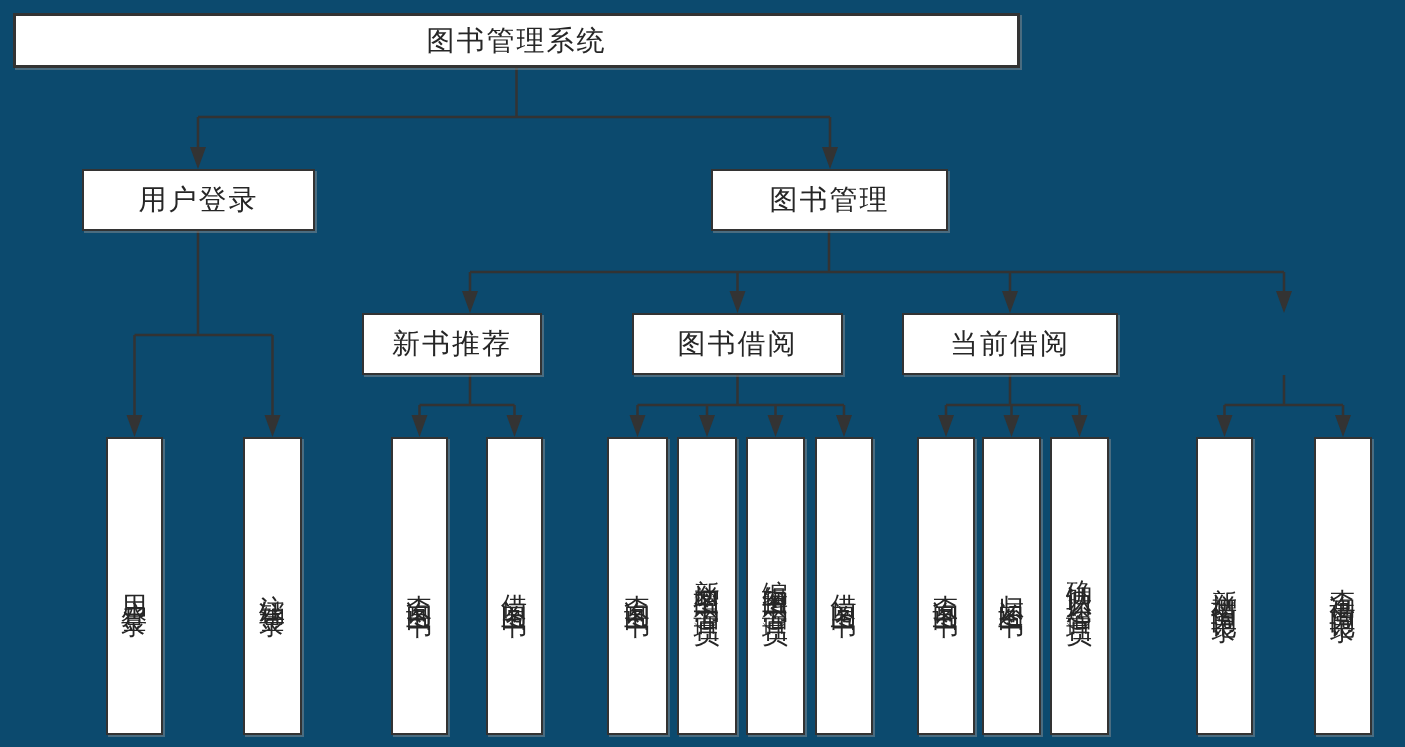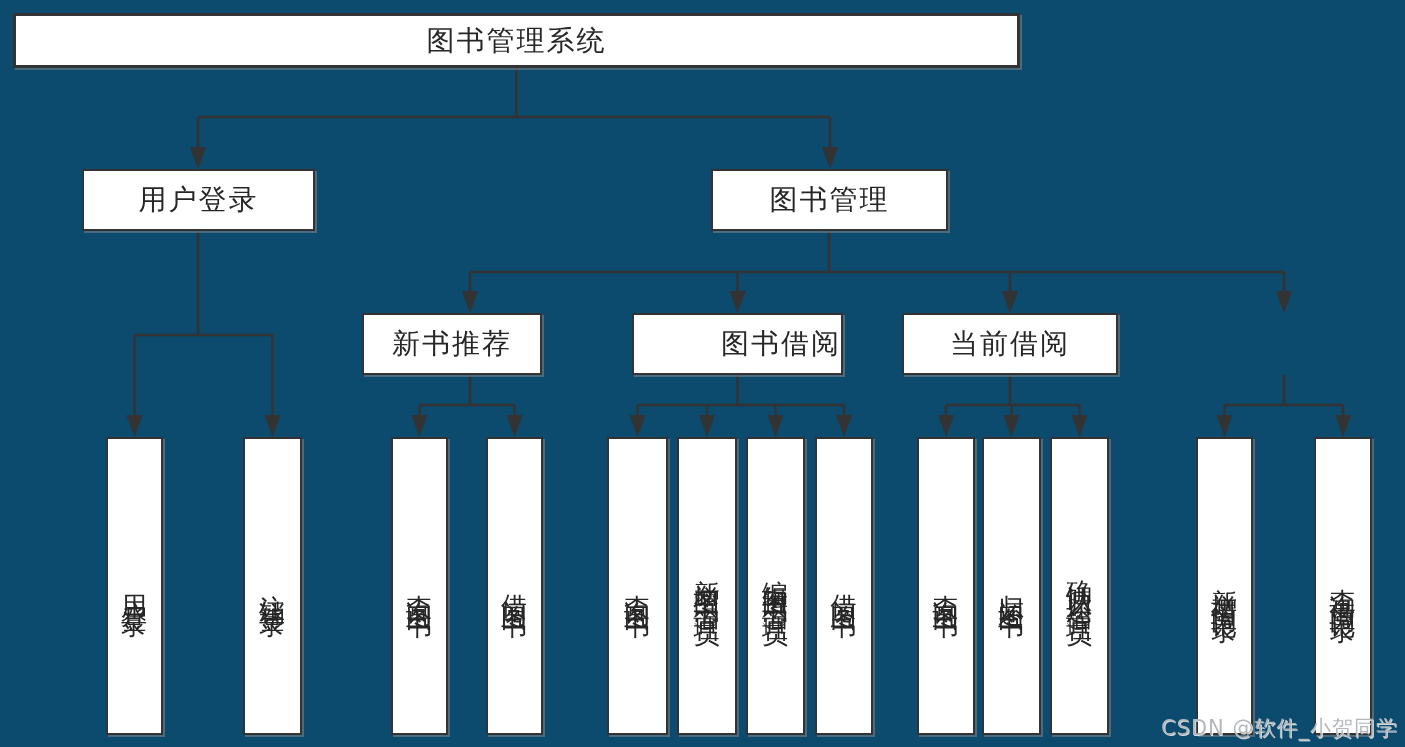--- a/index.html
+++ b/index.html
@@ -115,21 +115,21 @@
   <div class="box" style="left:82px; top:169px; width:233px; height:62px;">
     <span class="hlabel">用户登录</span>
   </div>
   <div class="box" style="left:711px; top:169px; width:237px; height:62px;">
     <span class="hlabel">图书管理</span>
   </div>
 
   <div class="box" style="left:362px; top:313px; width:180px; height:62px;">
     <span class="hlabel">新书推荐</span>
   </div>
-  <div class="box" style="left:632px; top:313px; width:211px; height:62px;justify-content:flex-end;">
+  <div class="box" style="left:632px; top:313px; width:211px; height:62px;">
     <span class="hlabel">图书借阅</span>
   </div>
   <div class="box" style="left:902px; top:313px; width:216px; height:62px;">
     <span class="hlabel">当前借阅</span>
   </div>
 
   <div class="box" style="left:106px; top:437px; width:57px; height:298px;">
     <span class="vlabel">用户登录</span>
   </div>
   <div class="box" style="left:243px; top:437px; width:59px; height:298px;">
@@ -166,14 +166,13 @@
     <span class="vlabel">确认归还（管理员）</span>
   </div>
 
   <div class="box" style="left:1196px; top:437px; width:57px; height:298px;">
     <span class="vlabel">新增借阅记录</span>
   </div>
   <div class="box" style="left:1314px; top:437px; width:58px; height:298px;">
     <span class="vlabel">查询借阅记录</span>
   </div>
 
-  <div id="watermark">CSDN @软件_小贺同学</div>
 </div>
 
 </body></html>

